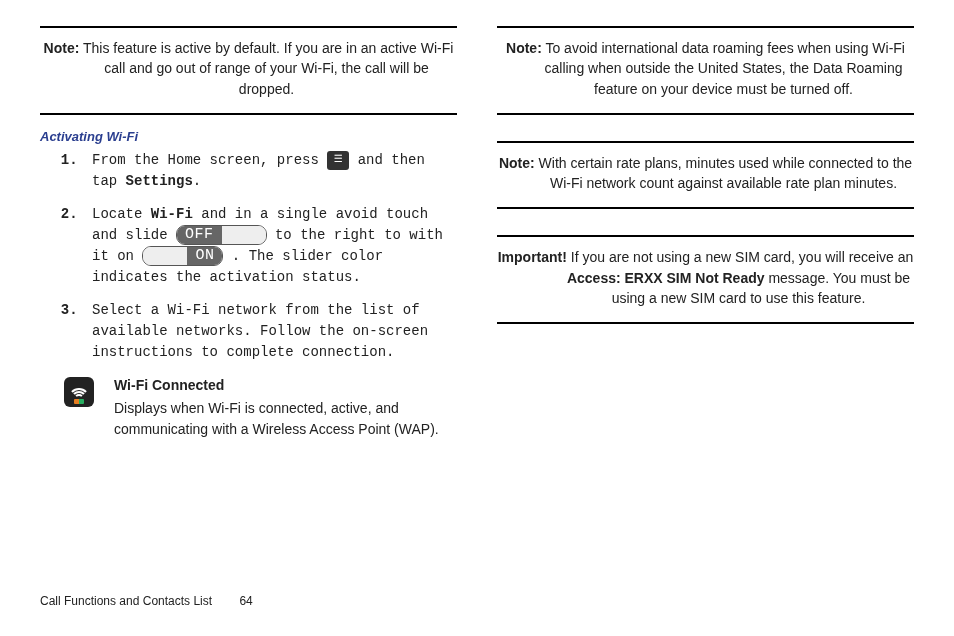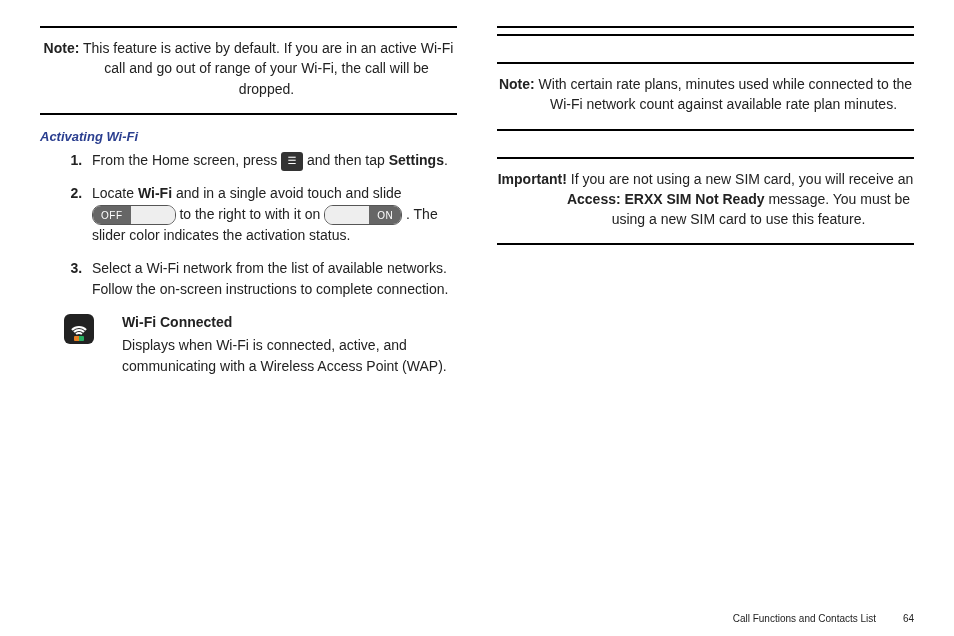--- a/index.html
+++ b/index.html
@@ -48,20 +48,21 @@
     margin: 14px 0 6px 0;
   }
   ol.steps {
     margin: 4px 0 0 0;
     padding-left: 46px;
     line-height: 1.5;
   }
   ol.steps > li {
     margin-bottom: 12px;
     padding-left: 6px;
+    font-family: Liberation Mono, monospace;
   }
   ol.steps > li::marker {
     font-weight: bold;
   }
   .menu-icon {
     display: inline-flex;
     align-items: center;
     justify-content: center;
     width: 22px;
     height: 18px;
@@ -73,38 +74,38 @@
     line-height: 1;
     padding-bottom:1px;
   }
   .toggle {
     display: inline-flex;
     align-items: flex-end;
     height: 18px;
     border-radius: 9px;
     overflow: hidden;
     vertical-align: middle;
-    font-size: 10px;
+    font-size: 15px;
     color: #fff;
     border: 1px solid #555;
   }
   .toggle .lbl {
     padding: 0 8px;
     height: 100%;
     display: inline-flex;
     align-items: center;
     letter-spacing: 0.5px;
   }
   .toggle .dark { background: #666; }
   .toggle .light { background: #eee; width: 28px; }
   .toggle.on .dark { order: 1; }
   .toggle.on .light { order: 0; }
   .status-row {
     display: flex;
-    gap: 28px;
+    gap: 20px;
     margin: 8px 0 4px 24px;
     line-height: 1.5;
   }
   .status-icon {
     width: 30px;
     height: 30px;
     border-radius: 6px;
     background: #222;
     position: relative;
     flex-shrink: 0;
@@ -133,24 +134,24 @@
     content:"";
     position:absolute;
     bottom:3px; left:50%; transform:translateX(-50%);
     width:10px; height:5px;
     background: linear-gradient(90deg,#e67e22 50%,#27ae60 50%);
     border-radius:1px;
   }
   .status-text .st-title { font-weight: bold; display:block; margin-bottom:2px;}
   .footer {
     position: absolute;
-    bottom: 12px;
+    bottom: 28px;
     width: 874px;
-    text-align: right;
-    font-size: 10px;
+    text-align: left;
+    font-size: 12px;
   }
   .footer .pagenum { margin-left: 24px; }
 </style>
 </head>
 <body>
 
 <div class="columns">
 
   <div class="col">
     <div class="rule"></div>
@@ -200,20 +201,26 @@
       <div class="status-text">
         <span class="st-title">Wi-Fi Connected</span>
         <span>Displays when Wi-Fi is connected, active, and communicating with a Wireless Access Point (WAP).</span>
       </div>
     </div>
 
   </div>
 
   <div class="col">
     <div class="rule"></div>
+    <div class="note-block">
+      <span class="note-body">
+        <span class="note-label">Note:</span>
+        <span>To avoid international data roaming fees when using Wi-Fi calling when outside the United States, the Data Roaming feature on your device must be turned off.</span>
+      </span>
+    </div>
     <div class="rule"></div>
 
     <div style="height:14px"></div>
 
     <div class="rule"></div>
     <div class="note-block">
       <span class="note-body">
         <span class="note-label">Note:</span>
         <span>With certain rate plans, minutes used while connected to the Wi-Fi network count against available rate plan minutes.</span>
       </span>

